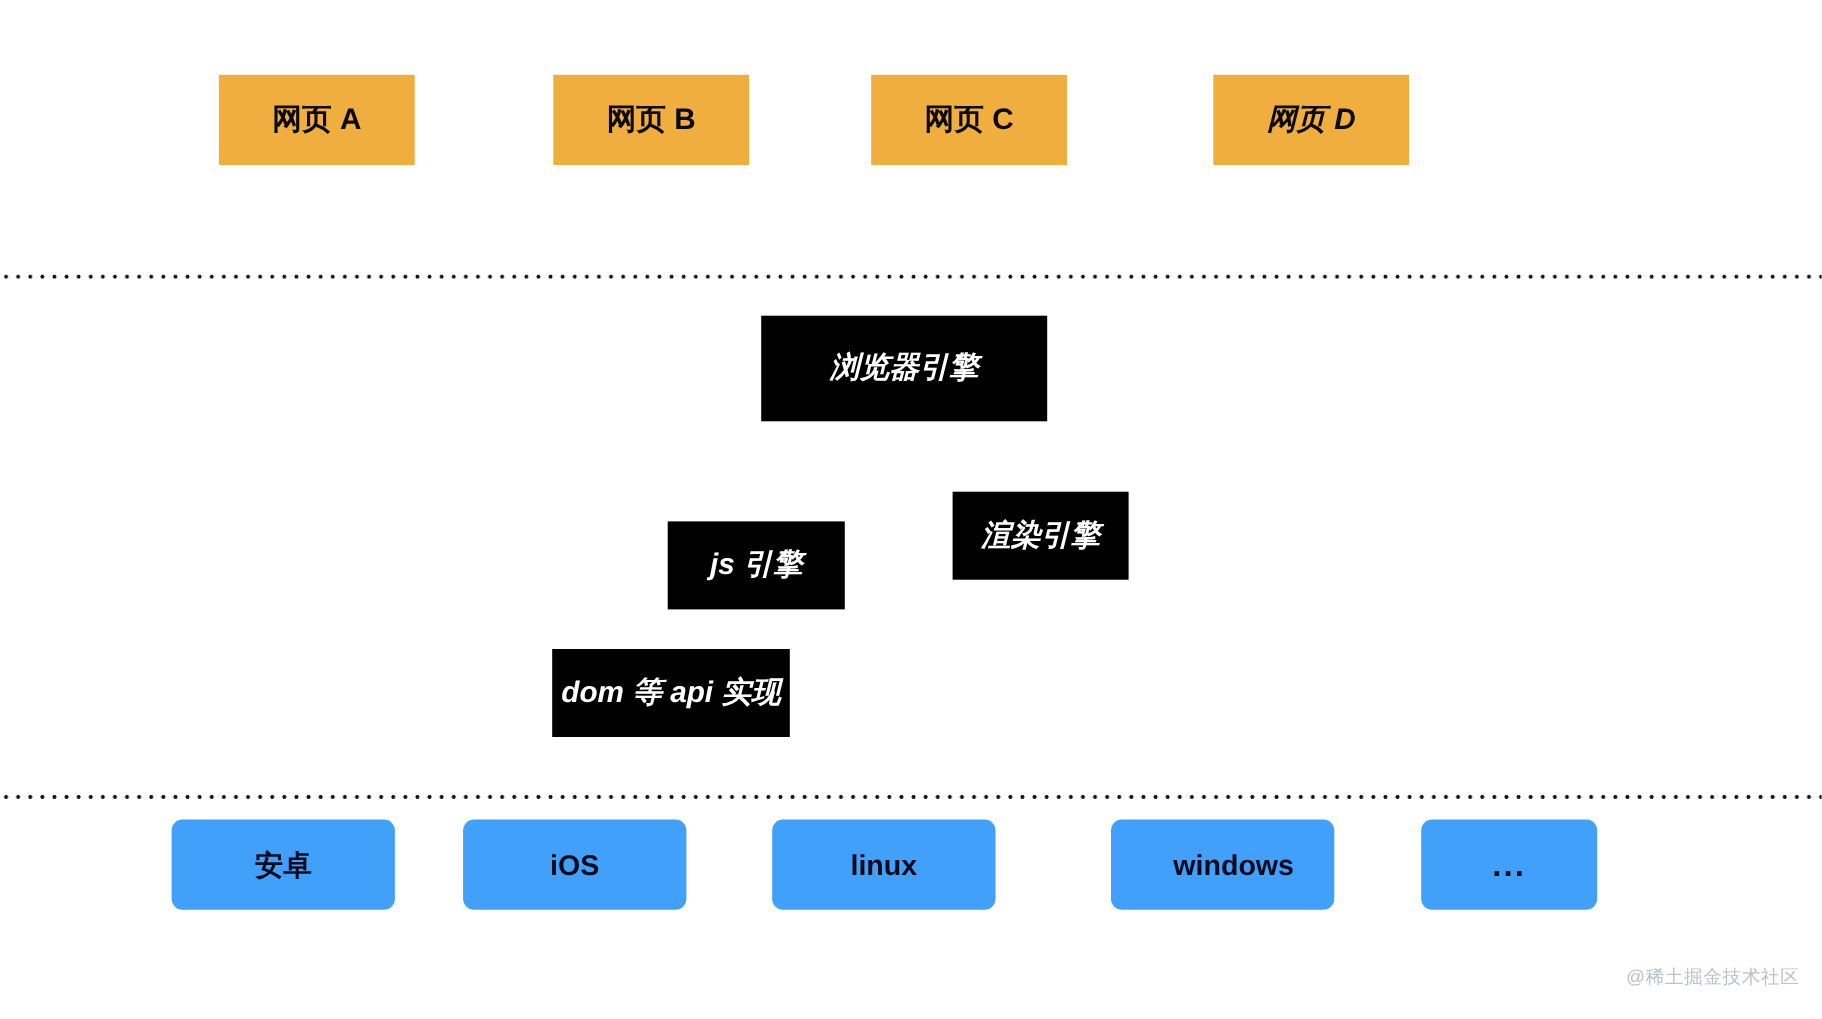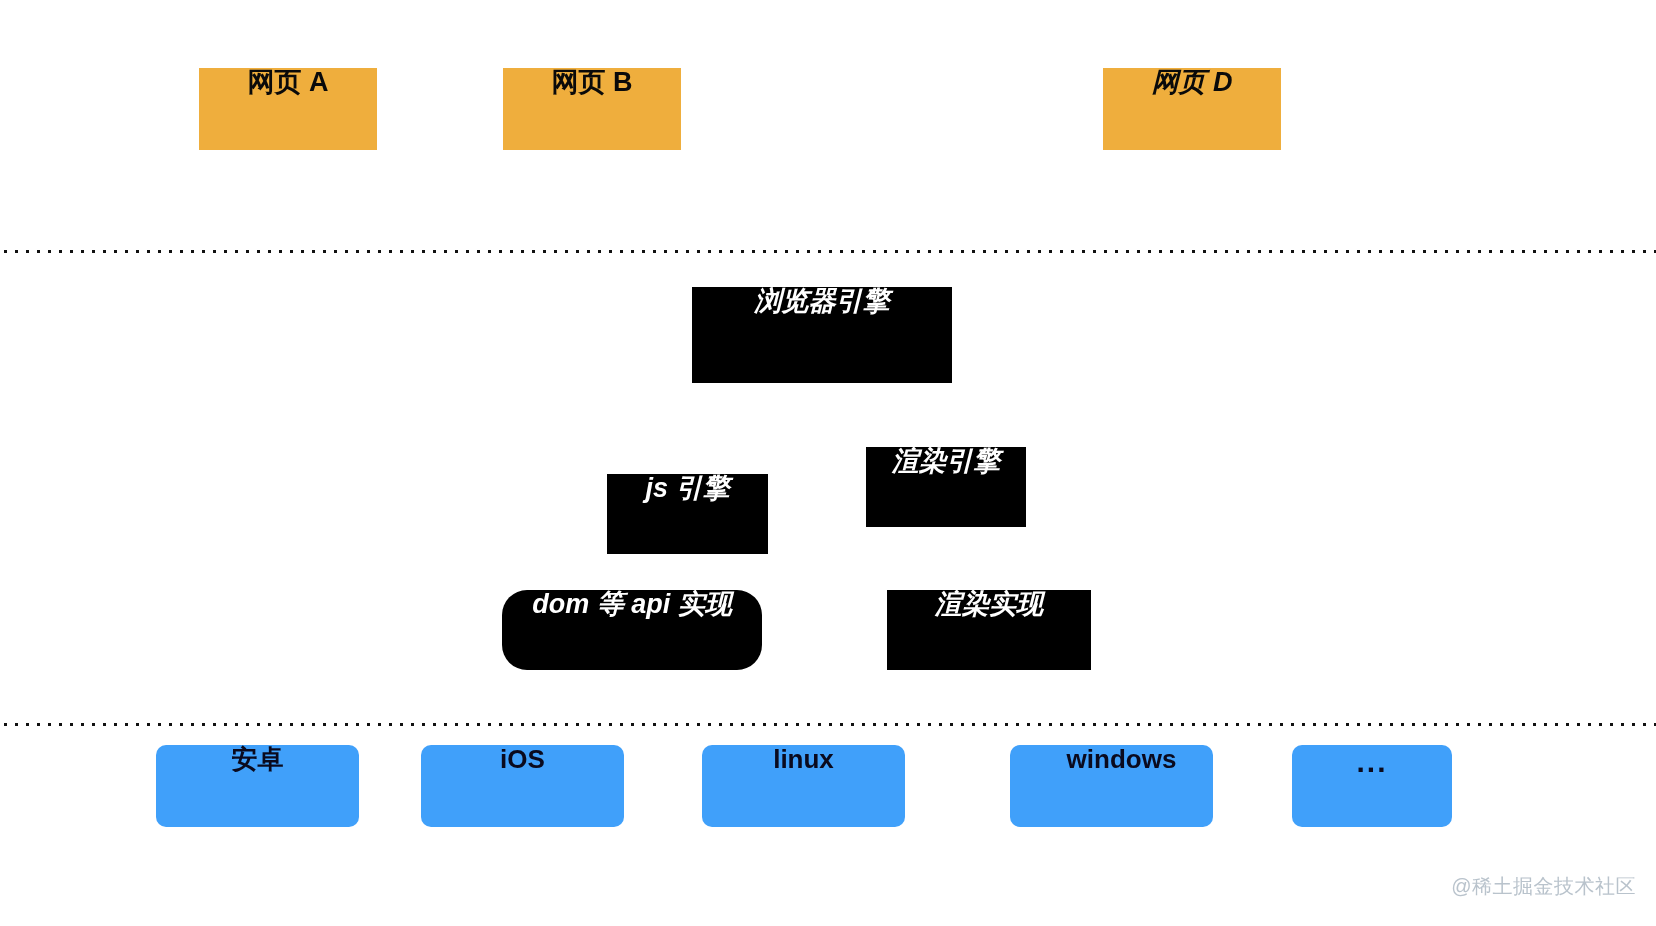--- a/index.html
+++ b/index.html
@@ -16,21 +16,21 @@
   }
   #diagram {
     position: relative;
     width: 1656px;
     height: 926px;
     background: #ffffff;
   }
   .node {
     position: absolute;
     display: flex;
-    align-items: flex-start;
+    align-items: center;
     justify-content: center;
     text-align: center;
     box-sizing: border-box;
     line-height: 1.1;
     white-space: nowrap;
   }
   .node-page {
     background: #efae3d;
     color: #0a0a0a;
     font-size: 27px;
@@ -62,56 +62,56 @@
     background-image: radial-gradient(circle, #111111 1.6px, rgba(0,0,0,0) 1.9px);
     background-size: 11px 5px;
     background-position: 0 50%;
     background-repeat: repeat-x;
   }
   .watermark {
     position: absolute;
     right: 20px;
     bottom: 26px;
     color: #b9c3cc;
-    font-size: 20px;
+    font-size: 17px;
     font-weight: 400;
     letter-spacing: 0.5px;
     white-space: nowrap;
     margin-left: 43px;
   }
 </style>
 </head>
 <body>
 
 <div id="diagram">
     <div class="divider" style="top: 249px;"></div>
     <div class="divider" style="top: 722px;"></div>
     <div class="node node-page" style="left: 199px; top: 68px; width: 178px; height: 82px;">
       <span>网页 A</span>
     </div>
     <div class="node node-page" style="left: 503px; top: 68px; width: 178px; height: 82px;">
       <span>网页 B</span>
     </div>
+    <div class="node node-page" style="left: 792px; top: 68px; width: 178px; height: 82px;">
+      <span>网页 C</span>
+    </div>
     <div class="node node-page" style="left: 1103px; top: 68px; width: 178px; height: 82px; font-style: italic;">
       <span>网页 D</span>
     </div>
     <div class="node node-engine" style="left: 692px; top: 287px; width: 260px; height: 96px;">
       <span>浏览器引擎</span>
     </div>
     <div class="node node-engine" style="left: 607px; top: 447px; width: 161px; height: 80px; margin-top: 27px;">
       <span>js 引擎</span>
     </div>
     <div class="node node-engine" style="left: 866px; top: 447px; width: 160px; height: 80px;">
       <span>渲染引擎</span>
     </div>
-    <div class="node node-engine" style="left: 502px; top: 590px; width: 260px; height: 80px; border-radius: 25px;">
+    <div class="node node-engine" style="left: 502px; top: 590px; width: 216px; height: 80px;">
       <span>dom 等 api 实现</span>
-    </div>
-    <div class="node node-engine" style="left: 887px; top: 590px; width: 204px; height: 80px;">
-      <span>渲染实现</span>
     </div>
     <div class="node node-os" style="left: 156px; top: 745px; width: 203px; height: 82px;">
       <span>安卓</span>
     </div>
     <div class="node node-os" style="left: 421px; top: 745px; width: 203px; height: 82px;">
       <span>iOS</span>
     </div>
     <div class="node node-os" style="left: 702px; top: 745px; width: 203px; height: 82px;">
       <span>linux</span>
     </div>

